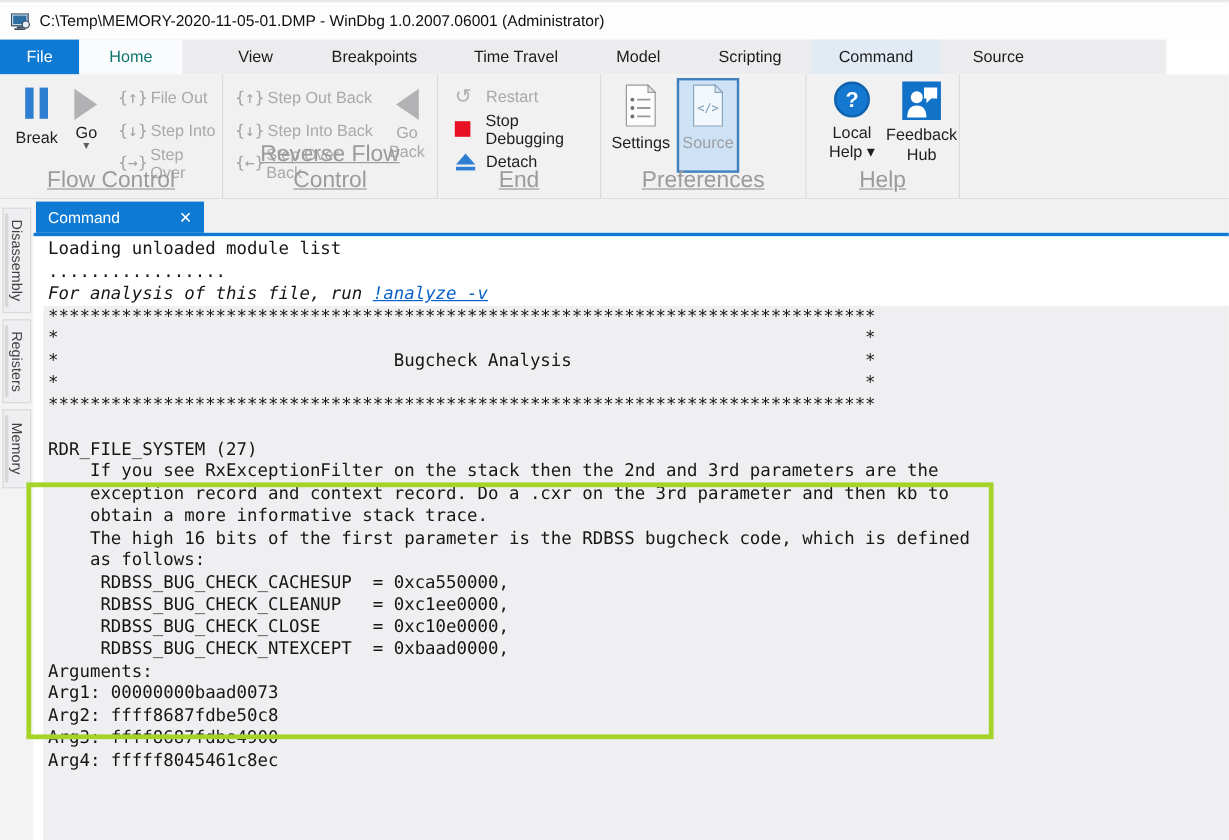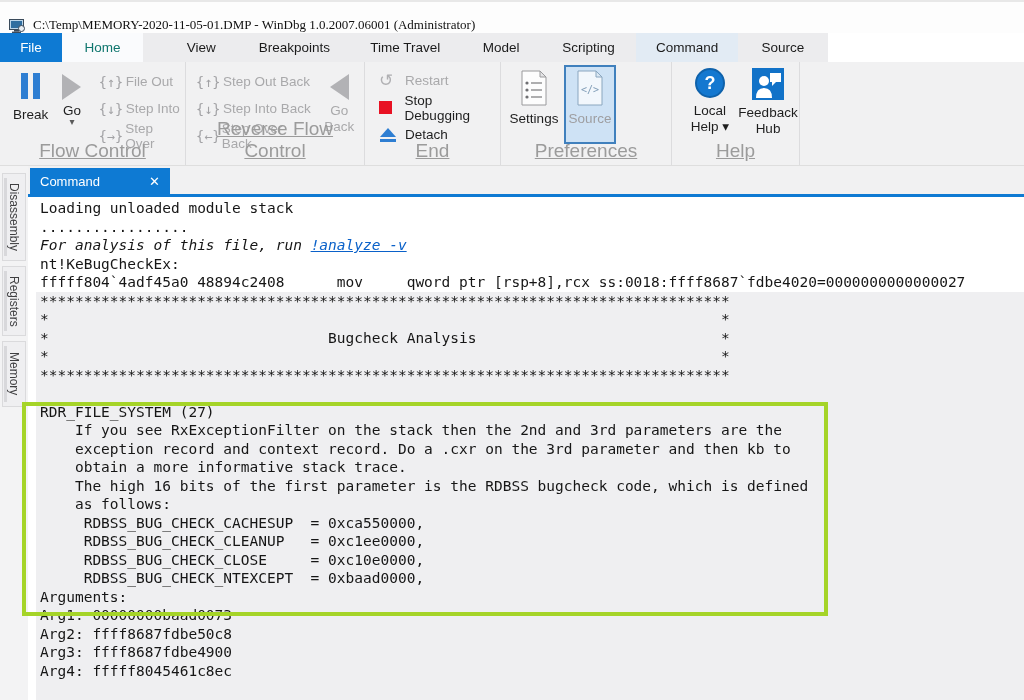--- a/index.html
+++ b/index.html
@@ -4,25 +4,25 @@
 <style>
   * { box-sizing: border-box; margin: 0; padding: 0; }
   html,body { width:1024px; height:700px; }
   body {
     position: relative; overflow: hidden; background: #fff;
     font-family: "Liberation Sans", sans-serif; color:#1b1b1b;
     -webkit-font-smoothing: antialiased;
   }
   
   .titlebar { position:absolute; left:0; top:0; width:1024px; height:33px;
-    background:#fdfdfd; border-top:2px solid #e8e8e8; display:flex; align-items:flex-end; padding-left:9px;font-family:Liberation Serif, serif; }
+    background:#fdfdfd; border-top:2px solid #e8e8e8; display:flex; align-items:center; padding-left:9px; }
   .titlebar .app-icon { width:17px; height:14px; margin-right:7px; }
   .titlebar .title-text { font-size:13px; color:#101010; }
   
-  .tabrow { position:absolute; left:0; top:33px; width:828px; height:29px;
+  .tabrow { position:absolute; left:0; top:33px; width:972px; height:29px;
     background:#ececee; display:flex; font-size:13.5px;text-align:right; }
   .rtab { display:flex; align-items:center; justify-content:center; height:100%; color:#1b1b1b; cursor:pointer; }
   .rtab.t0 { width:66px;  background:#0e7ad3; color:#fff; }
   .rtab.t1 { width:86px;  background:#fafbfd; color:#0f766e; }
   .rtab.t2 { width:82px;margin-left:20px; } .rtab.t3 { width:116px; } .rtab.t4 { width:120px; }
   .rtab.t5 { width:84px; } .rtab.t6 { width:102px; }
   .rtab.t7 { width:108px; background:#e2ebf4; }
   .rtab.t8 { width:96px; }
   
   .ribbon { position:absolute; left:0; top:62px; width:1024px; height:104px;
@@ -278,25 +278,23 @@
 
 <div class="dockrow">
   <div class="doctab">
     <span>Command</span>
     <span class="close-x">✕</span>
   </div>
 </div>
 <div class="blue-line"></div>
 
 <div class="cmdpane">
-  <pre>Loading unloaded module stack
+  <pre>Loading unloaded module list
 .................</pre>
   <div class="link-line"><span>For analysis of this file, run </span><a class="cmd-link">!analyze -v</a></div>
-  <pre>nt!KeBugCheckEx:
-fffff804`4adf45a0 48894c2408      mov     qword ptr [rsp+8],rcx ss:0018:ffff8687`fdbe4020=0000000000000027</pre>
   <div class="gray-block">
     <pre>*******************************************************************************
 *                                                                             *
 *                                Bugcheck Analysis                            *
 *                                                                             *
 *******************************************************************************
 
 RDR_FILE_SYSTEM (27)
     If you see RxExceptionFilter on the stack then the 2nd and 3rd parameters are the
     exception record and context record. Do a .cxr on the 3rd parameter and then kb to

